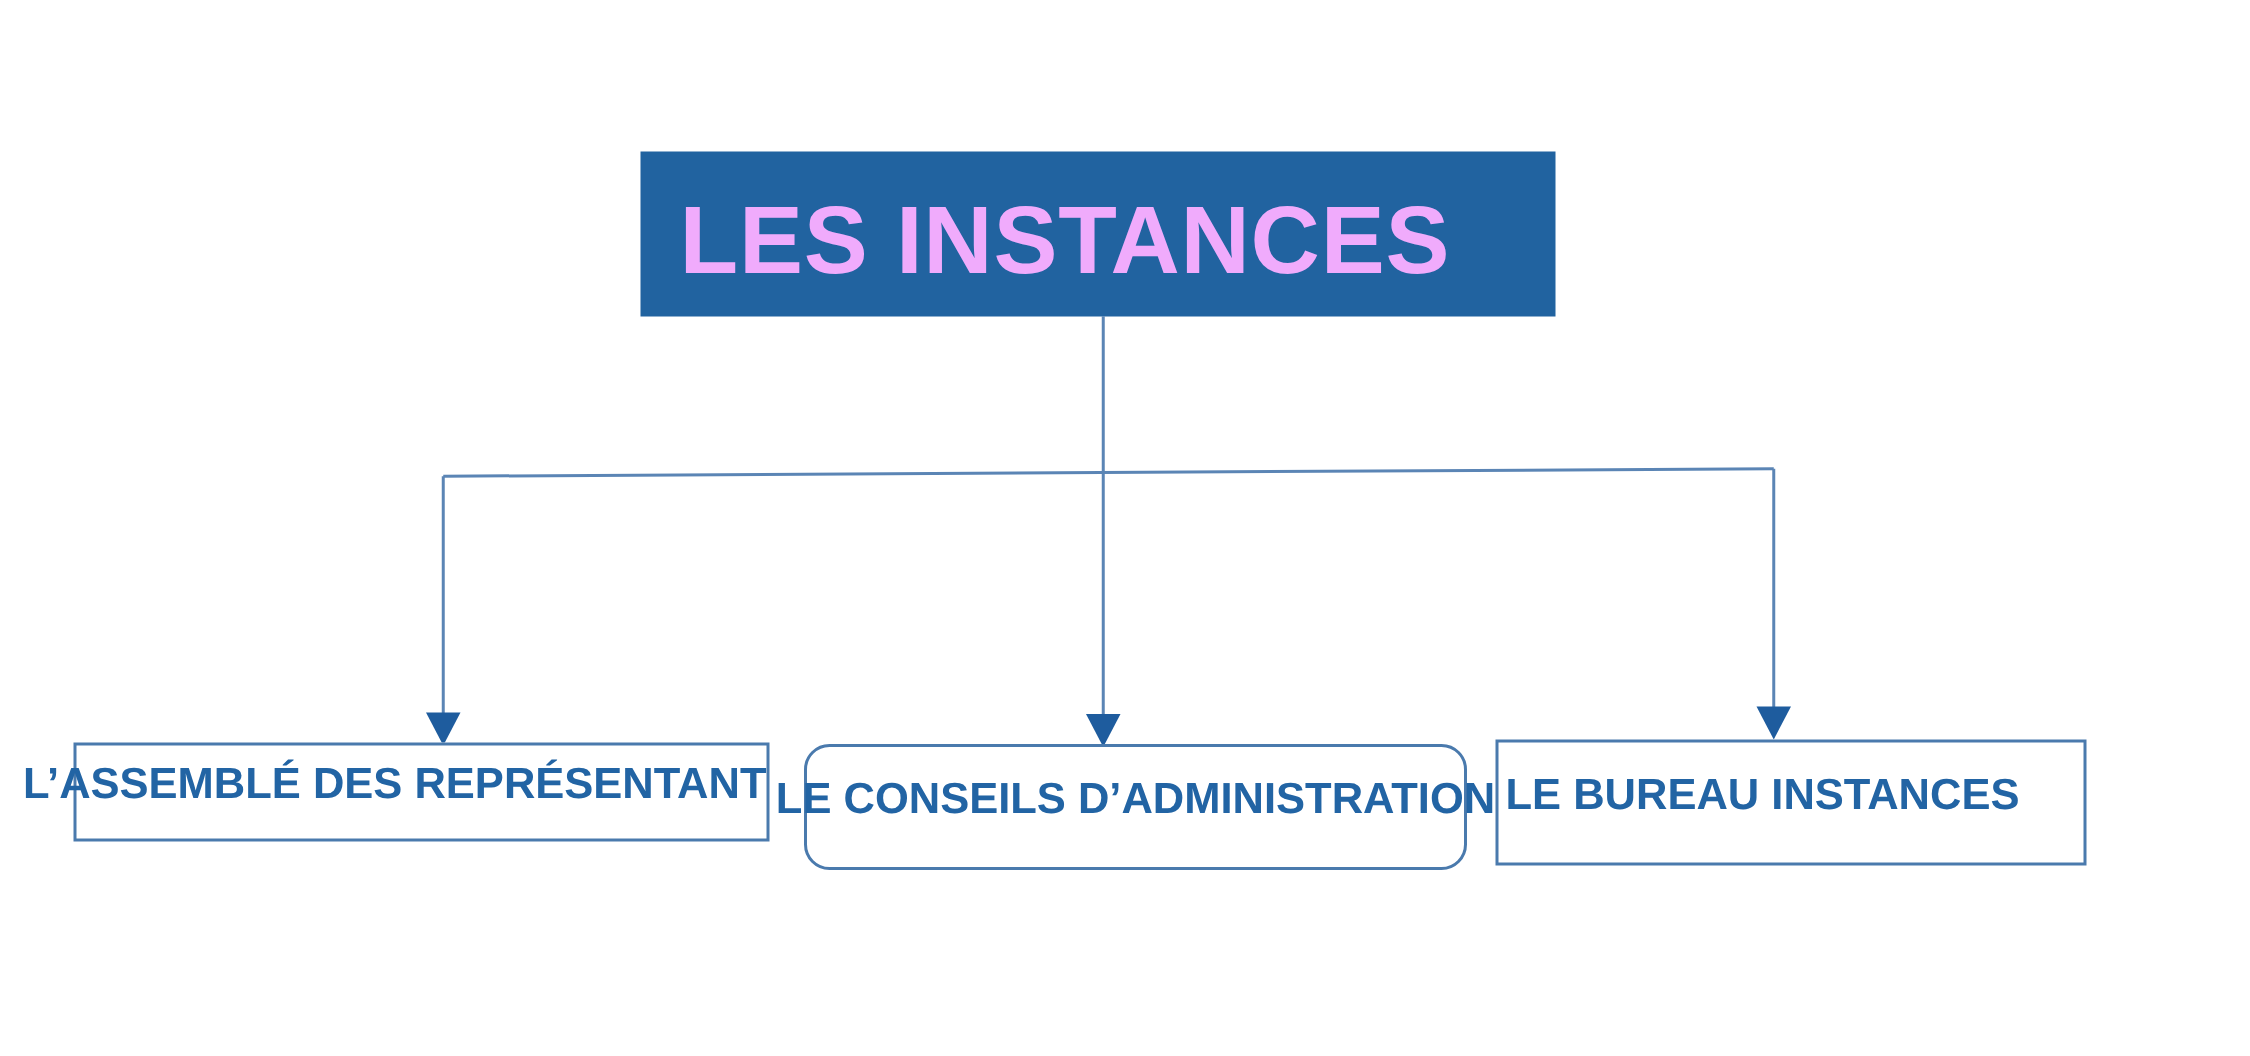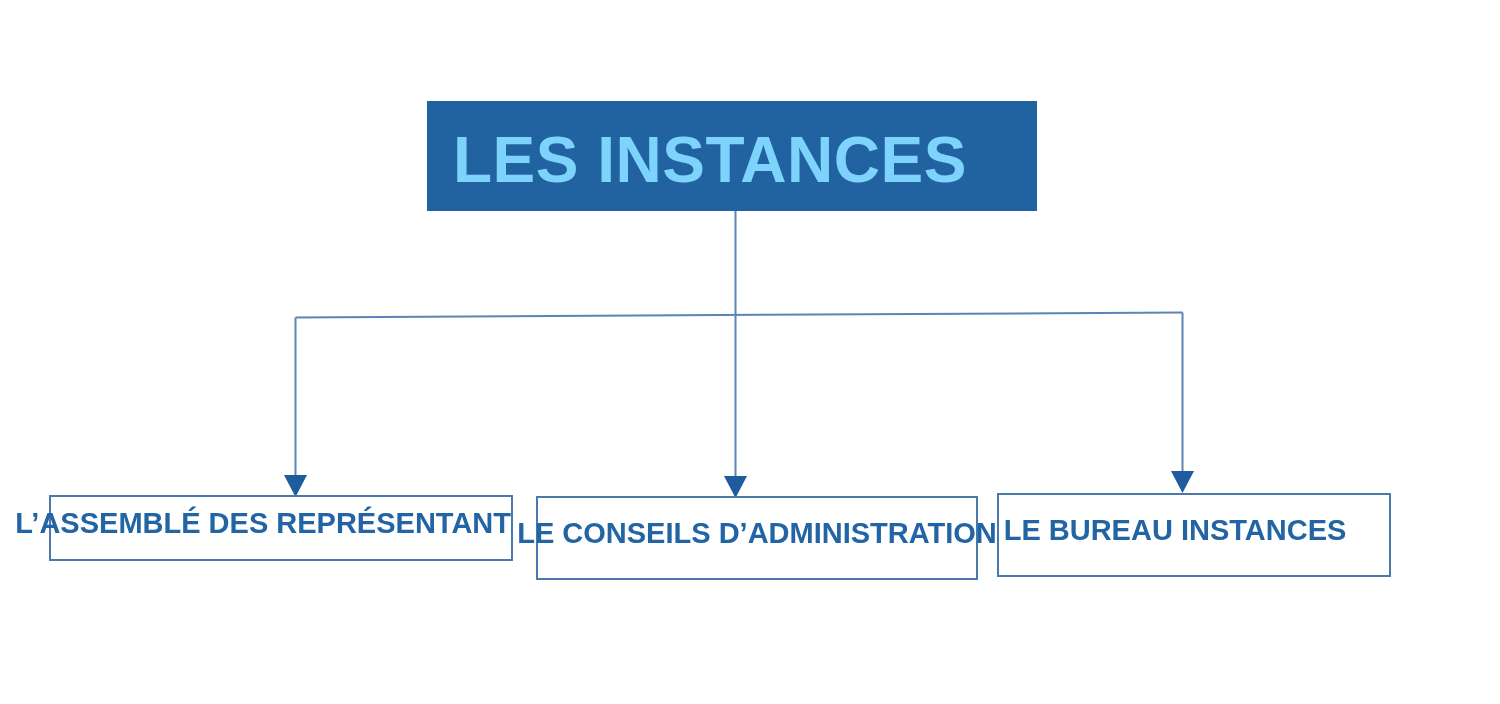--- a/index.html
+++ b/index.html
@@ -19,21 +19,21 @@
     overflow: hidden;
     font-family: "Liberation Sans", sans-serif;
   }
   .root-box {
     position: absolute;
     left: 427px;
     top: 101px;
     width: 610px;
     height: 110px;
     background: var(--header-bg);
-    color: #7dd3fc;
+    color: #f0abfc;
     display: flex;
     align-items: center;
     justify-content: flex-start;
     padding-left: 26px;
     padding-top: 8px;
     font-size: 64px;
     font-weight: bold;
     letter-spacing: 0.5px;
     white-space: nowrap;
   }
@@ -51,21 +51,21 @@
     color: var(--node-text);
     display: flex;
     align-items: center;
     justify-content: center;
     font-size: 29px;
     font-weight: bold;
     white-space: nowrap;
     padding-bottom: 10px;
   }
   .node-1 { left: 49px;  top: 495px; width: 464px; height: 66px; justify-content: flex-end; }
-  .node-2 { left: 536px; top: 496px; width: 442px; height: 84px; }
+  .node-2 { left: 536px; top: 496px; width: 442px; height: 84px; border-radius: 17px; }
   .node-3 { left: 997px; top: 493px; width: 394px; height: 84px; padding-right: 38px; }
 </style>
 </head>
 <body>
 
 <div class="canvas">
 
   <svg class="connectors" viewBox="0 0 1500 704" xmlns="http://www.w3.org/2000/svg" aria-hidden="true">
 
     <line x1="735.5" y1="211" x2="735.5" y2="480" stroke="var(--connector)" stroke-width="2"></line>

